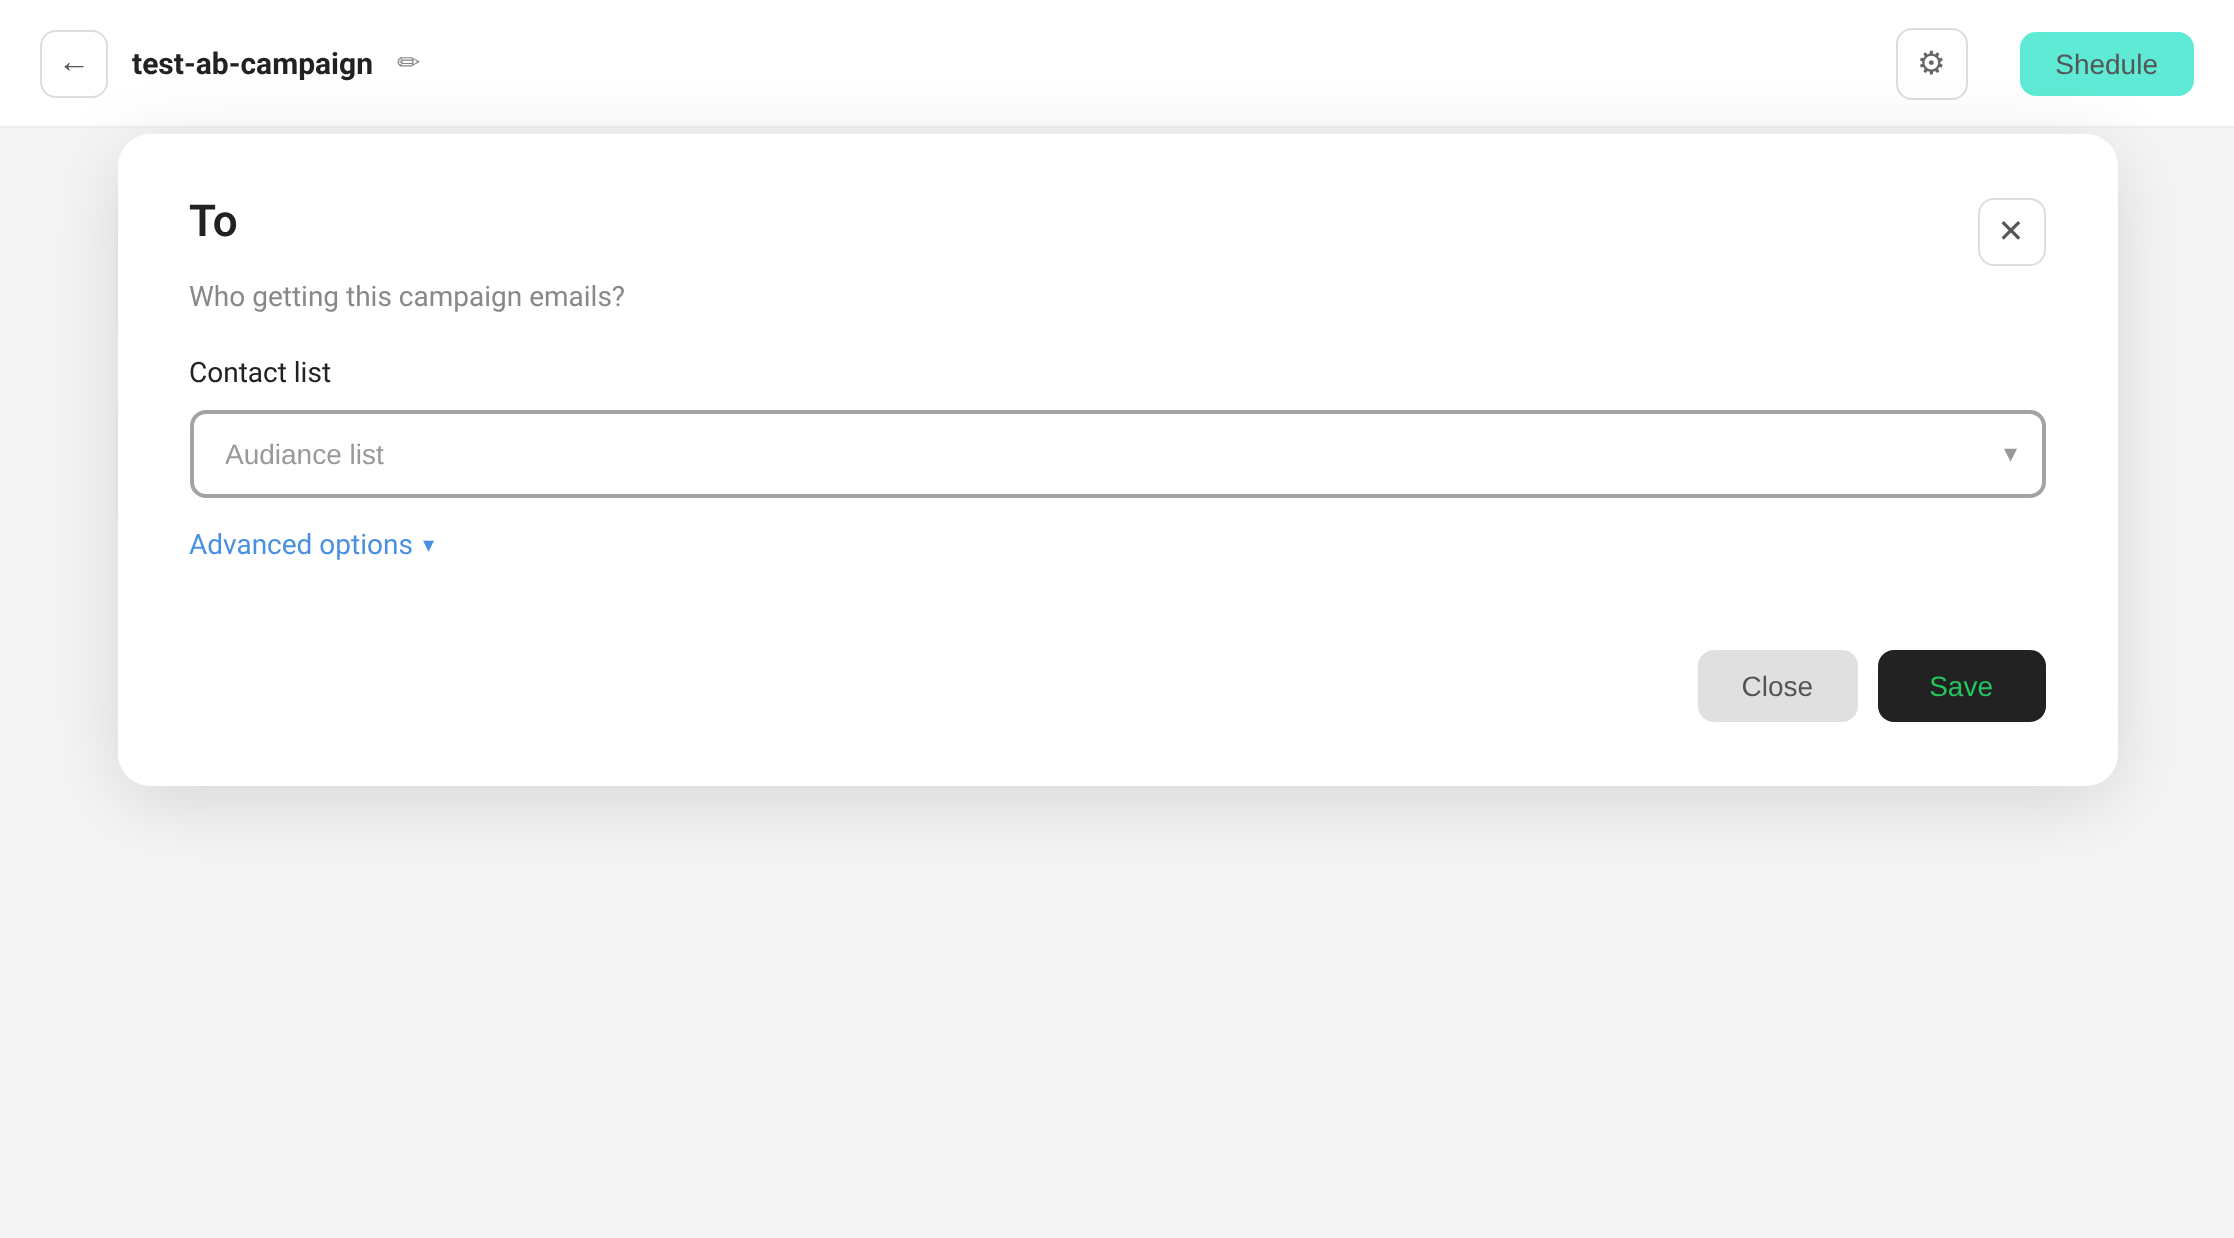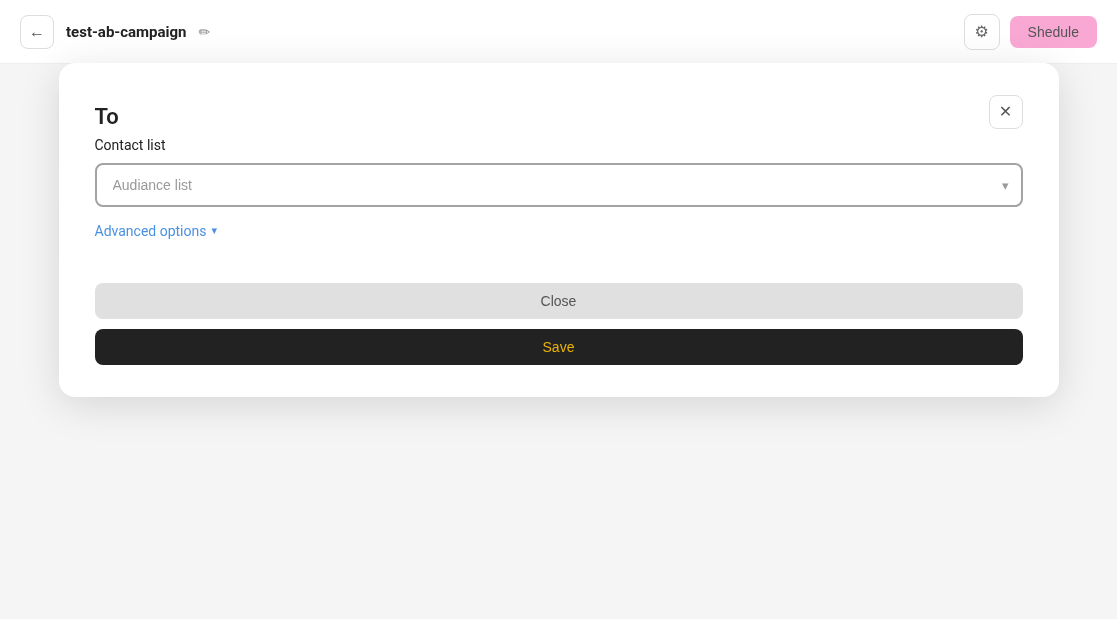--- a/index.html
+++ b/index.html
@@ -62,28 +62,29 @@
       border-radius: 8px;
       background: #fff;
       display: flex;
       align-items: center;
       justify-content: center;
       cursor: pointer;
       color: #666;
       font-size: 16px;
     }
     .schedule-btn {
-      background: #f9a8d4;
+      background: #5eead4;
       color: #555;
       border: none;
       border-radius: 8px;
       padding: 8px 18px;
       font-size: 14px;
       font-weight: 500;
       cursor: pointer;
+      margin-left: 16px;
     }
 
     
     .main-content {
       padding: 20px 60px;
       position: relative;
     }
 
     
     .from-card {
@@ -159,21 +160,21 @@
       background: #fff;
       border-radius: 16px;
       padding: 32px 36px;
       width: 1000px;
       max-width: 95%;
       box-shadow: 0 8px 40px rgba(0,0,0,0.13);
       position: relative;
     }
     .modal-header {
       display: flex;
-      align-items: flex-end;
+      align-items: flex-start;
       justify-content: space-between;
       margin-bottom: 8px;
       gap: 20px;
     }
     .modal-title {
       font-size: 22px;
       font-weight: 600;
       color: #222;
     }
     .close-btn {
@@ -235,35 +236,34 @@
       margin-bottom: 44px;
       width: fit-content;
     }
     .advanced-chevron {
       font-size: 11px;
     }
     .modal-actions {
       display: flex;
       justify-content: flex-end;
       gap: 10px;
-      flex-direction: column;
     }
     .close-action-btn {
       background: #e0e0e0;
       color: #555;
       border: none;
       border-radius: 8px;
       padding: 10px 22px;
       font-size: 14px;
       font-weight: 500;
       cursor: pointer;
     }
     .save-btn {
       background: #222;
-      color: #eab308;
+      color: #22c55e;
       border: none;
       border-radius: 8px;
       padding: 10px 26px;
       font-size: 14px;
       font-weight: 500;
       cursor: pointer;
     }
 
     
     .tests-card {
@@ -386,20 +386,21 @@
 
   
   <div class="modal-overlay">
     <div class="to-modal">
       <div class="modal-header">
         <span class="modal-title">To</span>
         <button class="close-btn">
           <span>✕</span>
         </button>
       </div>
+      <div class="modal-subtitle">Who getting this campaign emails?</div>
       <div class="contact-list-label">Contact list</div>
       <div class="select-wrapper">
         <select class="contact-select">
           <option value="">Audiance list</option>
         </select>
         <span class="select-chevron">▾</span>
       </div>
       <div class="advanced-options">
         <span>Advanced options</span>
         <span class="advanced-chevron">▾</span>

